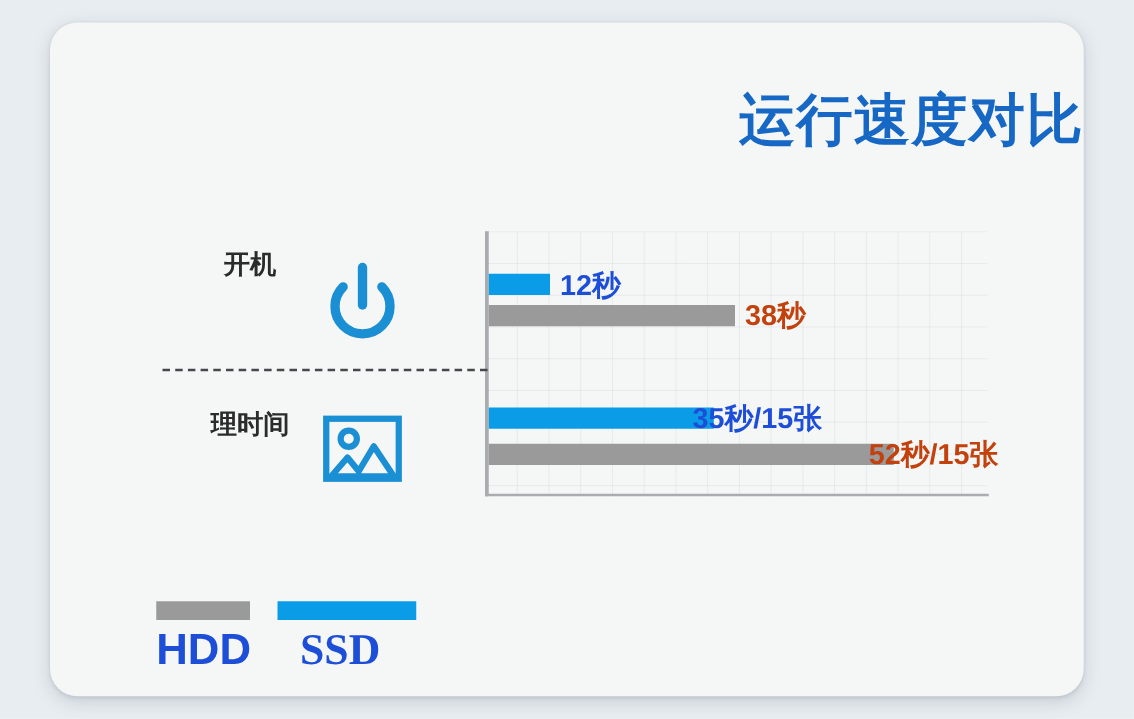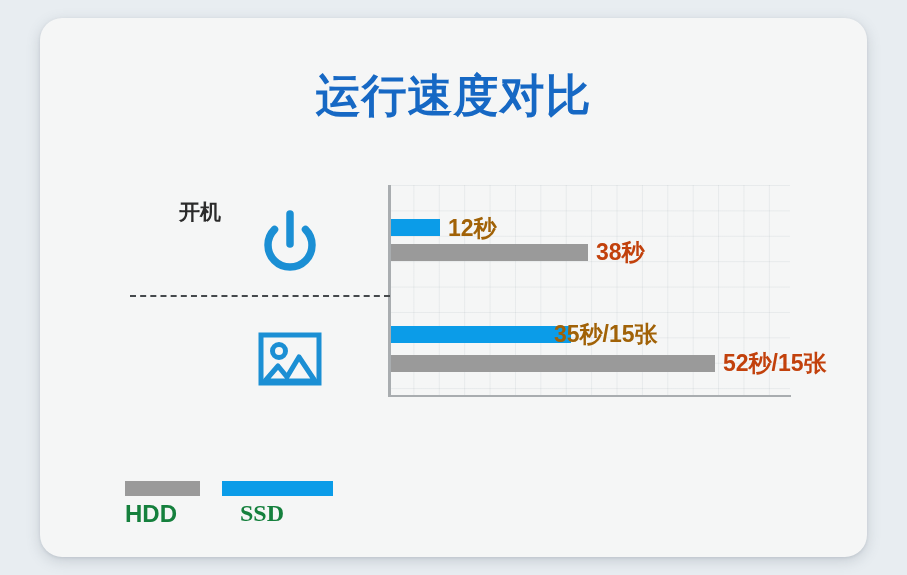--- a/index.html
+++ b/index.html
@@ -23,21 +23,21 @@
     background: #f5f6f6;
     border-radius: 22px;
     box-shadow: 0 4px 14px rgba(80,95,110,0.22), 0 1px 3px rgba(80,95,110,0.14);
     overflow: hidden;
   }
   .title {
     position: absolute;
     left: 0;
     top: 48px;
     width: 827px;
-    text-align: center;
+    text-align: right;
     font-size: 45px;
     font-weight: bold;
     color: #1668c4;
     letter-spacing: 1px;
     white-space: nowrap;
   }
   
   .plot {
     position: absolute;
     left: 348px;   
@@ -101,46 +101,46 @@
   .bar.blue { background: #0b9ce8; }
   .bar.gray { background: #9a9a9a; }
 
   .bar-value {
     position: absolute;
     font-size: 23px;
     font-weight: bold;
     white-space: nowrap;
     line-height: 1;
   }
-  .bar-value.blue { color: #a16207; }
+  .bar-value.blue { color: #1d4ed8; }
   .bar-value.gray { color: #c2410c; }
 
   
   .b0-blue  { left: 351px; top: 201px; width: 49px; }
   .v0-blue  { left: 408px; top: 199px; }
   .b0-gray  { left: 351px; top: 226px; width: 197px; }
   .v0-gray  { left: 556px; top: 223px; }
   
   .b1-blue  { left: 351px; top: 308px; width: 180px; }
   .v1-blue  { left: 514px; top: 305px; }
   .b1-gray  { left: 351px; top: 337px; width: 324px; }
-  .v1-gray  { left: 683px; top: 334px; }
+  .v1-gray  { left: 655px; top: 334px; }
 
   
   .legend-swatch {
     position: absolute;
     height: 15px;
   }
   .lg-gray { left: 85px; top: 463px; width: 75px; background: #9a9a9a; }
   .lg-blue { left: 182px; top: 463px; width: 111px; background: #0b9ce8; }
   .legend-text {
     position: absolute;
-    font-size: 24px;
+    font-size: 35px;
     font-weight: bold;
-    color: #15803d;
+    color: #1d4ed8;
     white-space: nowrap;
   }
   .lt-hdd { left: 85px; top: 482px; }
   .lt-ssd { left: 200px; top: 482px; font-family: Liberation Serif, serif; }
 </style>
 </head>
 <body>
 
 <div class="card">
 
@@ -162,20 +162,21 @@
     </svg>
   </div>
 
   <div class="bar blue b0-blue"></div>
   <div class="bar-value blue v0-blue">12秒</div>
 
   <div class="bar gray b0-gray"></div>
   <div class="bar-value gray v0-gray">38秒</div>
 
   <div class="row-label r1">
+    <div>理时间</div>
   </div>
 
   <div class="icon-box r1">
     <svg width="76" height="76" viewBox="0 0 76 76">
       <rect x="9" y="14" width="58" height="48" fill="none" stroke="#1b8fd4" stroke-width="5"></rect>
       <circle cx="27" cy="30" r="6.5" fill="none" stroke="#1b8fd4" stroke-width="5"></circle>
       <path d="M13 60 L26 45 L35 56 L47 36 L63 60 Z" fill="none" stroke="#1b8fd4" stroke-width="5" stroke-linejoin="round"></path>
     </svg>
   </div>
 

